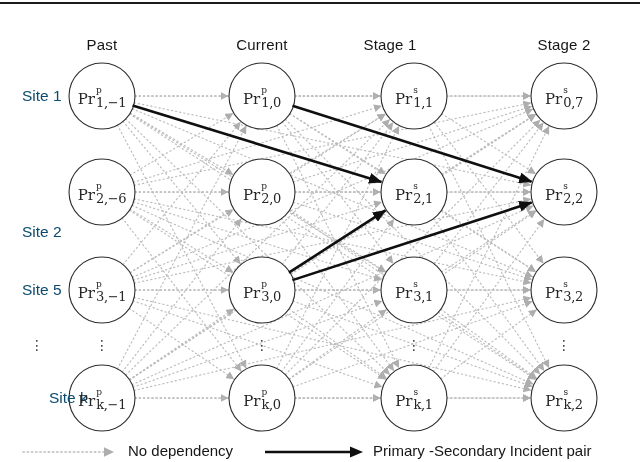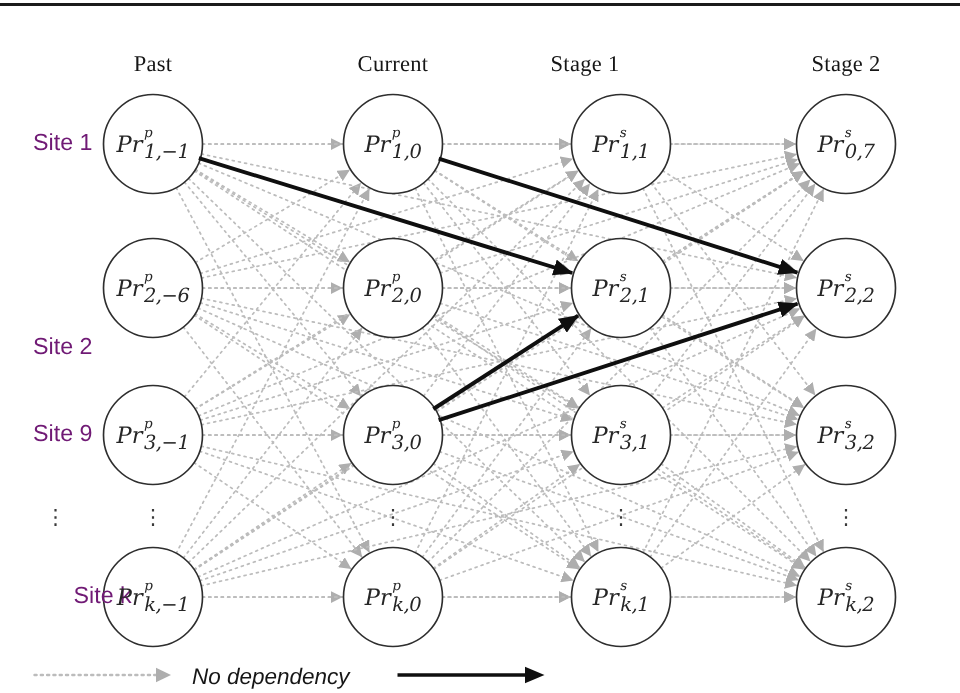--- a/index.html
+++ b/index.html
@@ -4,45 +4,45 @@
 <style>
   html,body{margin:0;padding:0;background:#fff;}
   #figure{
     position:relative;width:640px;height:462px;background:#ffffff;overflow:hidden;
     font-family:"Liberation Sans",sans-serif;
   }
   #toprule{position:absolute;left:0;top:2px;width:640px;height:2px;background:#1b1b1b;}
   #net{position:absolute;left:0;top:0;}
   .col-header{
     position:absolute;transform:translate(-50%,-50%);
-    font-size:15px;color:#161616;white-space:nowrap;letter-spacing:0.2px;font-family:Liberation Serif, serif;
+    font-size:15px;color:#161616;white-space:nowrap;letter-spacing:0.2px;
   }
   .row-label{
     position:absolute;transform:translateY(-50%);
-    font-size:15.5px;color:#701a75;white-space:nowrap;
+    font-size:15.5px;color:#0c4a6e;white-space:nowrap;
   }
   .vdots{
     position:absolute;transform:translate(-50%,-50%);
     font-family:"DejaVu Sans",sans-serif;font-size:14px;color:#3a3a3a;line-height:1;
   }
   .node-label{
     position:absolute;transform:translate(-50%,-50%);
-    font-family:"DejaVu Serif",serif;font-style:italic;color:#262626;
-    display:flex;align-items:center;white-space:nowrap;
+    font-family:"DejaVu Serif",serif;color:#262626;
+    display:flex;align-items:flex-end;white-space:nowrap;
   }
   .node-label .pr{font-size:15px;}
   .node-label .ss{
     display:inline-flex;flex-direction:column;align-items:flex-start;
     margin-left:1px;line-height:1;transform:translateY(1px);
   }
   .node-label .sup{font-size:9px;margin-bottom:1px;}
   .node-label .sub{font-size:13px;letter-spacing:-0.3px;}
   #legend{
     position:absolute;left:22px;top:443px;width:612px;height:16px;
-    display:flex;align-items:flex-start;font-style:italic;
+    display:flex;align-items:flex-end;
   }
   #legend .ltext{font-size:15px;color:#161616;white-space:nowrap;}
   #legend svg{display:block;}
   .sp14{width:13px;flex:0 0 auto;}
   .sp32{width:31px;flex:0 0 auto;}
   .sp8{width:9px;flex:0 0 auto;}
 </style>
 </head>
 <body>
 
@@ -180,21 +180,21 @@
         <line x1="292.437531078439" y1="280.1229203785198" x2="531.6601232291586" y2="202.4943970978227" stroke="#0f0f0f" stroke-width="2.6" marker-end="url(#bHead)"></line>
       </g>
     </svg>
   <div id="overlay">
       <div class="col-header" style="left: 102px; top: 44px;">Past</div>
       <div class="col-header" style="left: 262px; top: 44px;">Current</div>
       <div class="col-header" style="left: 390px; top: 44px;">Stage 1</div>
       <div class="col-header" style="left: 564px; top: 44px;">Stage 2</div>
       <div class="row-label" style="left: 22px; top: 96px;">Site 1</div>
       <div class="row-label" style="left: 22px; top: 192px; margin-top: 40px;">Site 2</div>
-      <div class="row-label" style="left: 22px; top: 290px;">Site 9</div>
+      <div class="row-label" style="left: 22px; top: 290px;">Site 5</div>
       <div class="row-label" style="left: 35px; top: 398px; margin-left: 14px;">Site k</div>
       <div class="vdots" style="left: 37px; top: 345px;">⋮</div>
       <div class="vdots" style="left: 102px; top: 345px;">⋮</div>
       <div class="vdots" style="left: 262px; top: 345px;">⋮</div>
       <div class="vdots" style="left: 414px; top: 345px;">⋮</div>
       <div class="vdots" style="left: 564px; top: 345px;">⋮</div>
       <div class="node-label" style="left: 102px; top: 96px;">
         <span class="pr">Pr</span>
         <span class="ss">
           <span class="sup">p</span>
@@ -314,14 +314,15 @@
       <path d="M82 2.2 L92 7 L82 11.8 Z" fill="#aeaeae"></path>
     </svg>
     <span class="sp14"></span>
     <span class="ltext">No dependency</span>
     <span class="sp32"></span>
     <svg width="100" height="14">
       <line x1="1" y1="7" x2="87" y2="7" stroke="#0f0f0f" stroke-width="2.4"></line>
       <path d="M86 1.5 L99 7 L86 12.5 Z" fill="#0f0f0f"></path>
     </svg>
     <span class="sp8"></span>
+    <span class="ltext">Primary -Secondary Incident pair</span>
   </div>
 </div>
 
 </body></html>

